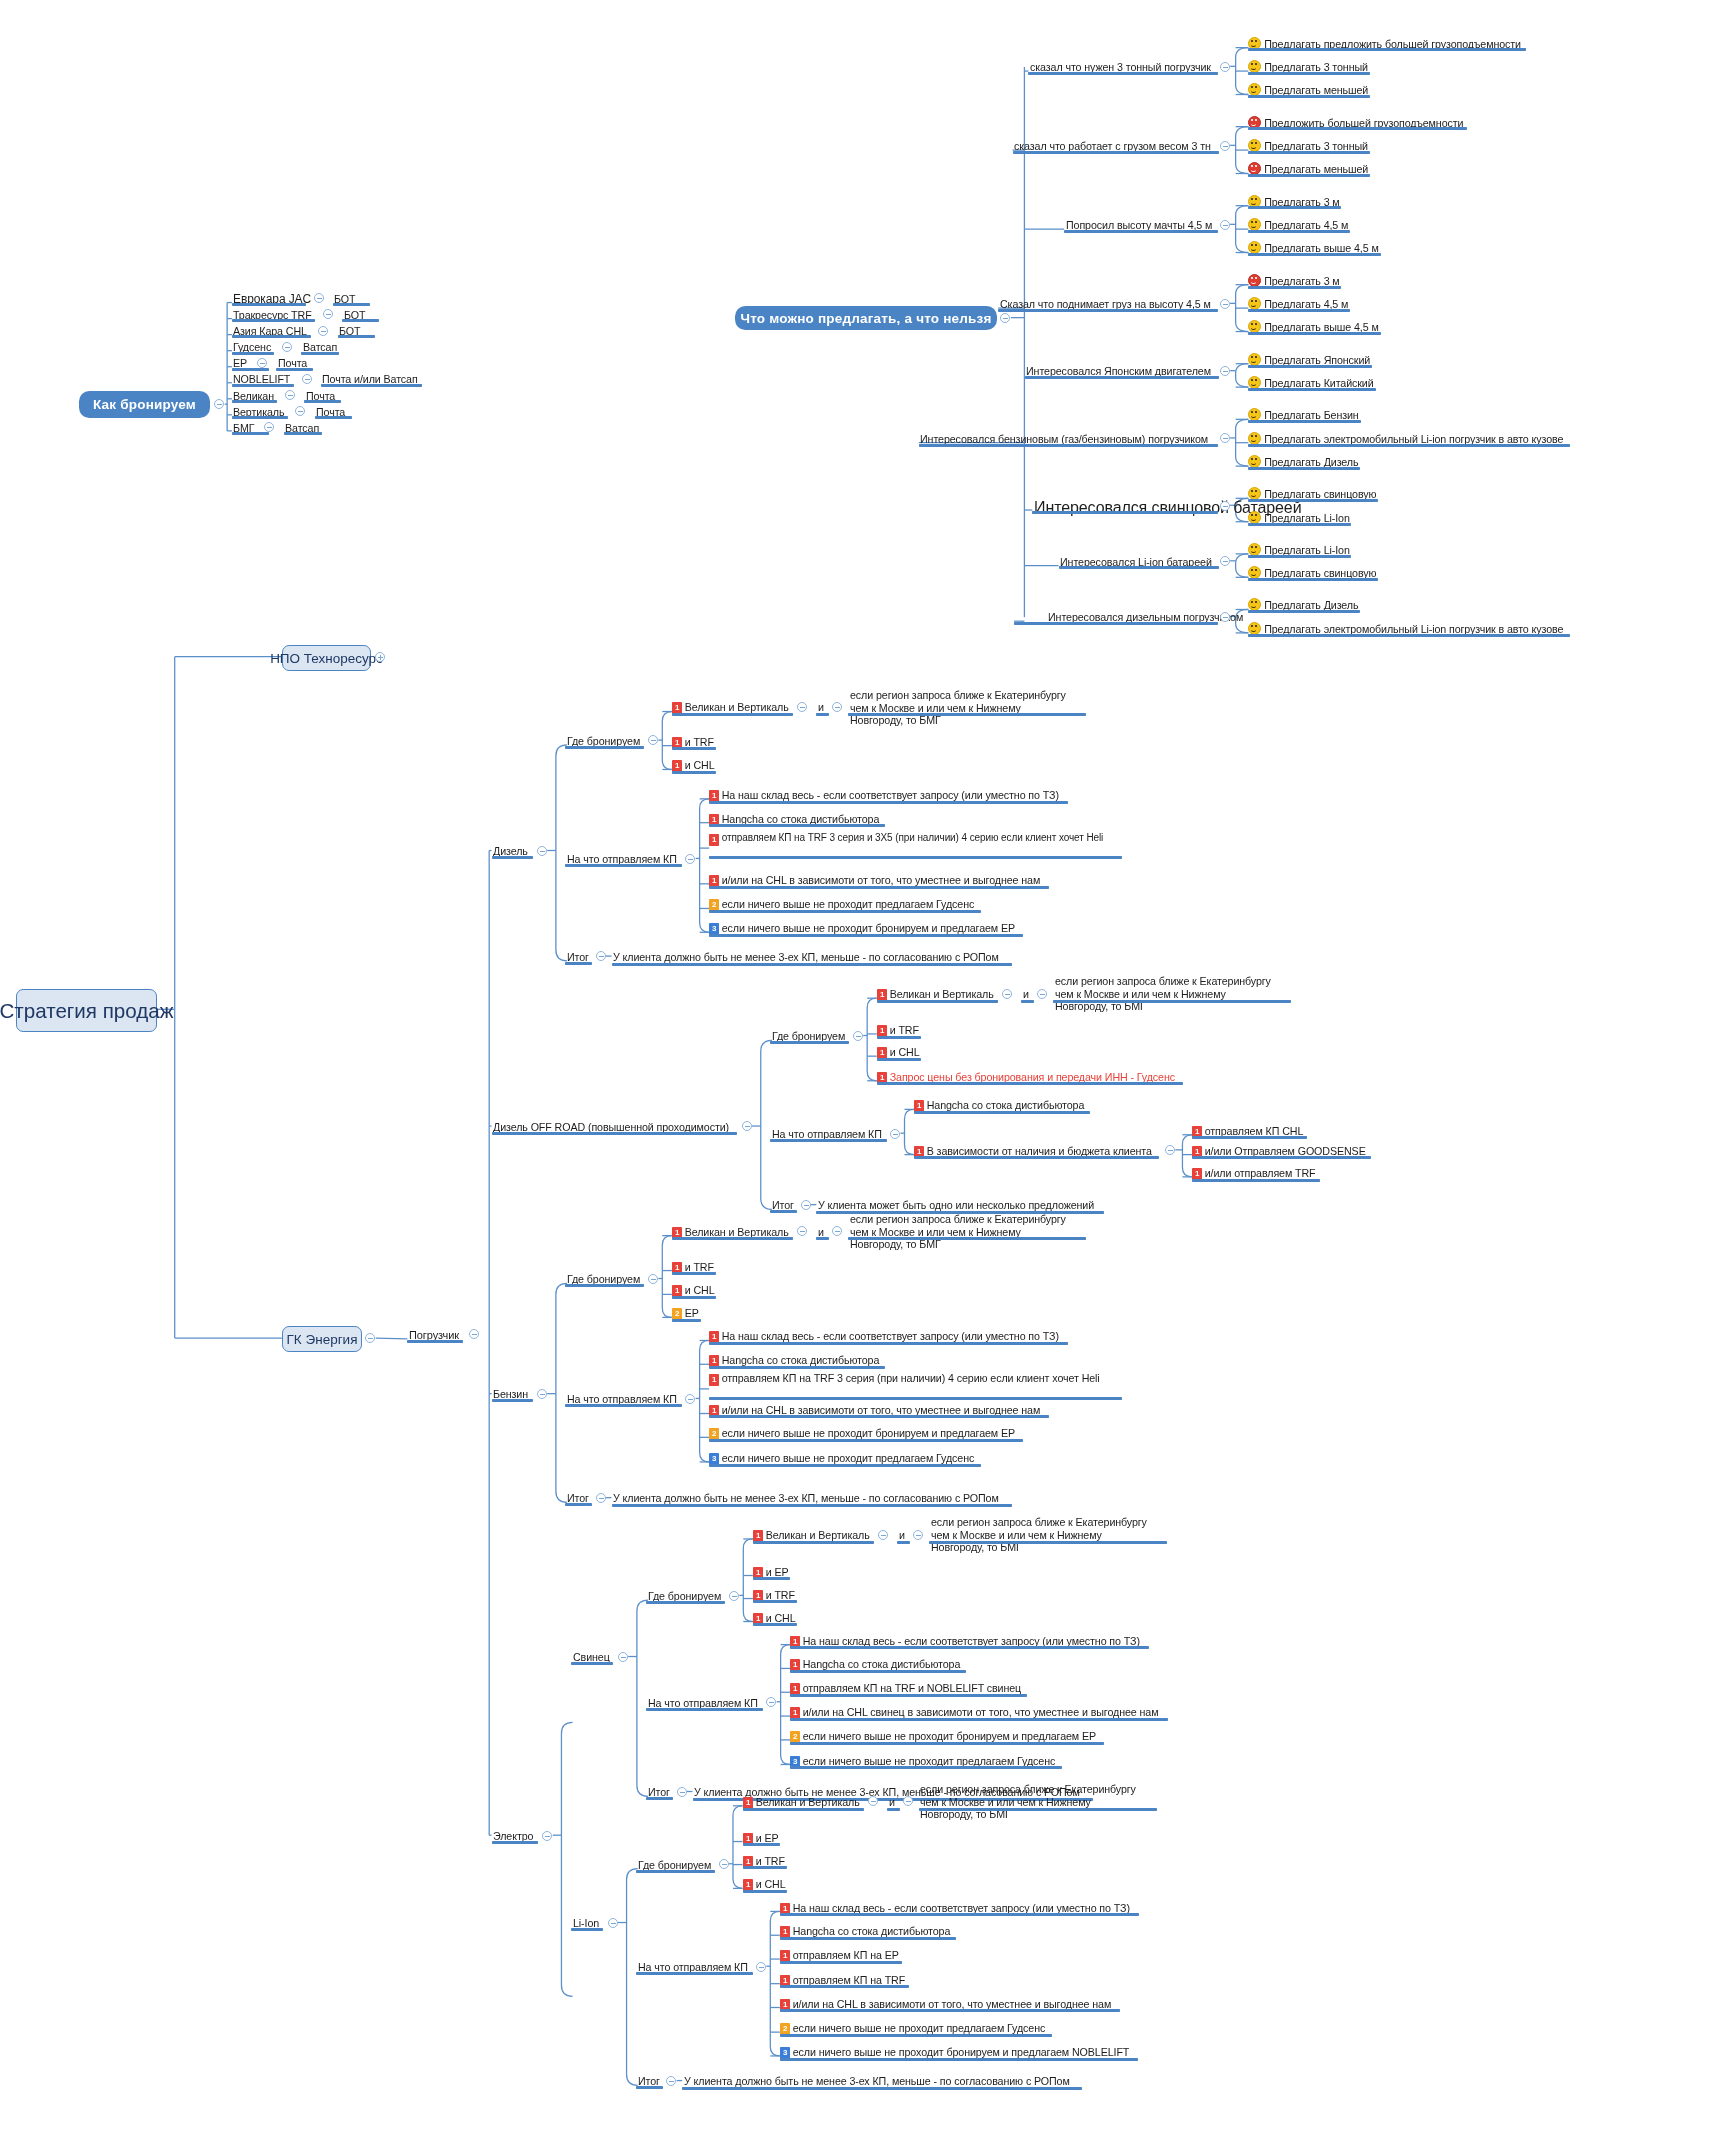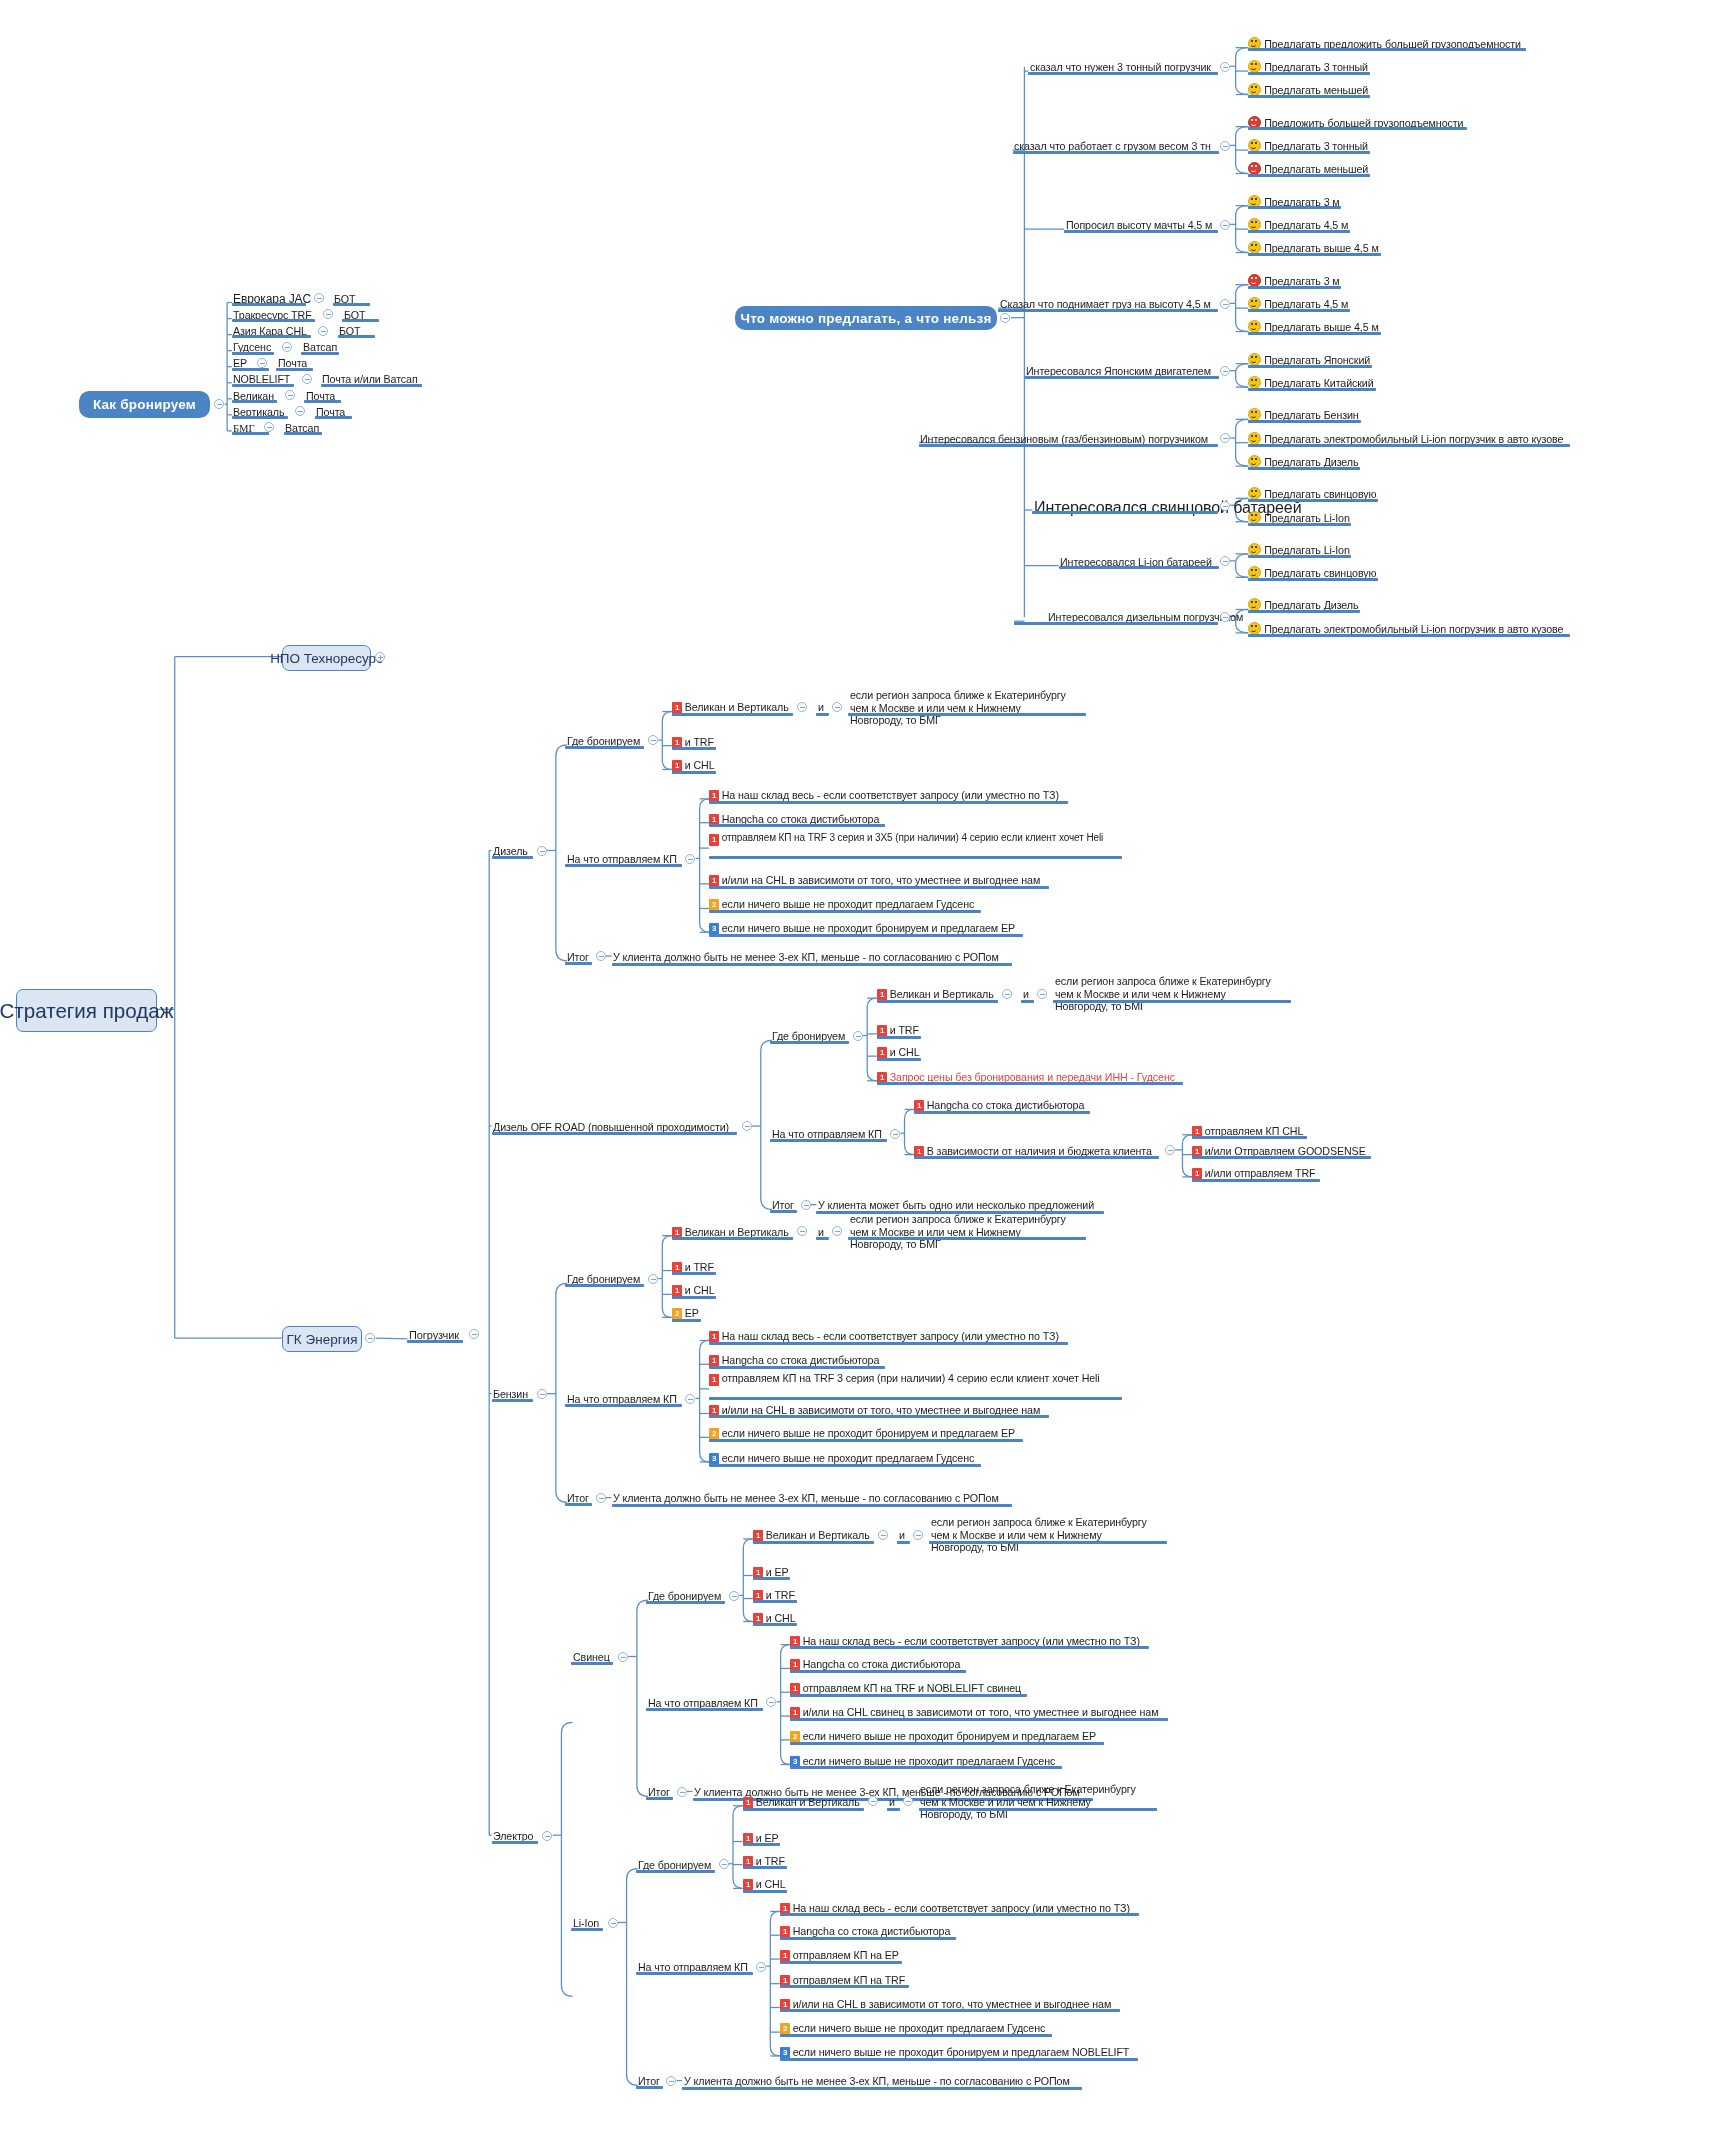--- a/index.html
+++ b/index.html
@@ -331,21 +331,21 @@
       <div class="node" style="left: 233px; top: 389px;"><span class="lbl" style="font-size: 10.7px;">Великан</span></div>
       <div class="bar" style="left: 232px; top: 400px; width: 45px;"></div>
       <div class="toggle" style="left: 285px; top: 390px;"></div>
       <div class="node" style="left: 306px; top: 389px;"><span class="lbl" style="font-size: 10.7px;">Почта</span></div>
       <div class="bar" style="left: 304px; top: 400px; width: 37px;"></div>
       <div class="node" style="left: 233px; top: 405px;"><span class="lbl" style="font-size: 10.7px;">Вертикаль</span></div>
       <div class="bar" style="left: 232px; top: 416px; width: 56px;"></div>
       <div class="toggle" style="left: 295px; top: 406px;"></div>
       <div class="node" style="left: 316px; top: 405px;"><span class="lbl" style="font-size: 10.7px;">Почта</span></div>
       <div class="bar" style="left: 315px; top: 416px; width: 37px;"></div>
-      <div class="node" style="left: 233px; top: 421px; font-family: Liberation Serif, serif;"><span class="lbl" style="font-size: 10.7px;">БМГ</span></div>
+      <div class="node" style="left: 233px; top: 421px;"><span class="lbl" style="font-size: 10.7px;">БМГ</span></div>
       <div class="bar" style="left: 232px; top: 432px; width: 37px;"></div>
       <div class="toggle" style="left: 264px; top: 422px;"></div>
       <div class="node" style="left: 285px; top: 421px;"><span class="lbl" style="font-size: 10.7px;">Ватсап</span></div>
       <div class="bar" style="left: 284px; top: 432px; width: 38px;"></div>
       <div class="pillnode" style="left: 735px; top: 306px; width: 262px; height: 24px;">Что можно предлагать, а что нельзя</div>
       <div class="toggle" style="left: 1000px; top: 313px;"></div>
       <div class="node" style="left: 1030px; top: 60px;"><span class="lbl" style="font-size:10.7px">сказал что нужен 3 тонный погрузчик</span></div>
       <div class="bar" style="left: 1028px; top: 72px; width: 190px;"></div>
       <div class="toggle" style="left: 1220px; top: 62px;"></div>
       <div class="node" style="left: 1248px; top: 37px;"><span class="smiley good"></span><span class="lbl" style="font-size:10.7px">Предлагать предложить большей грузоподъемности</span></div>

